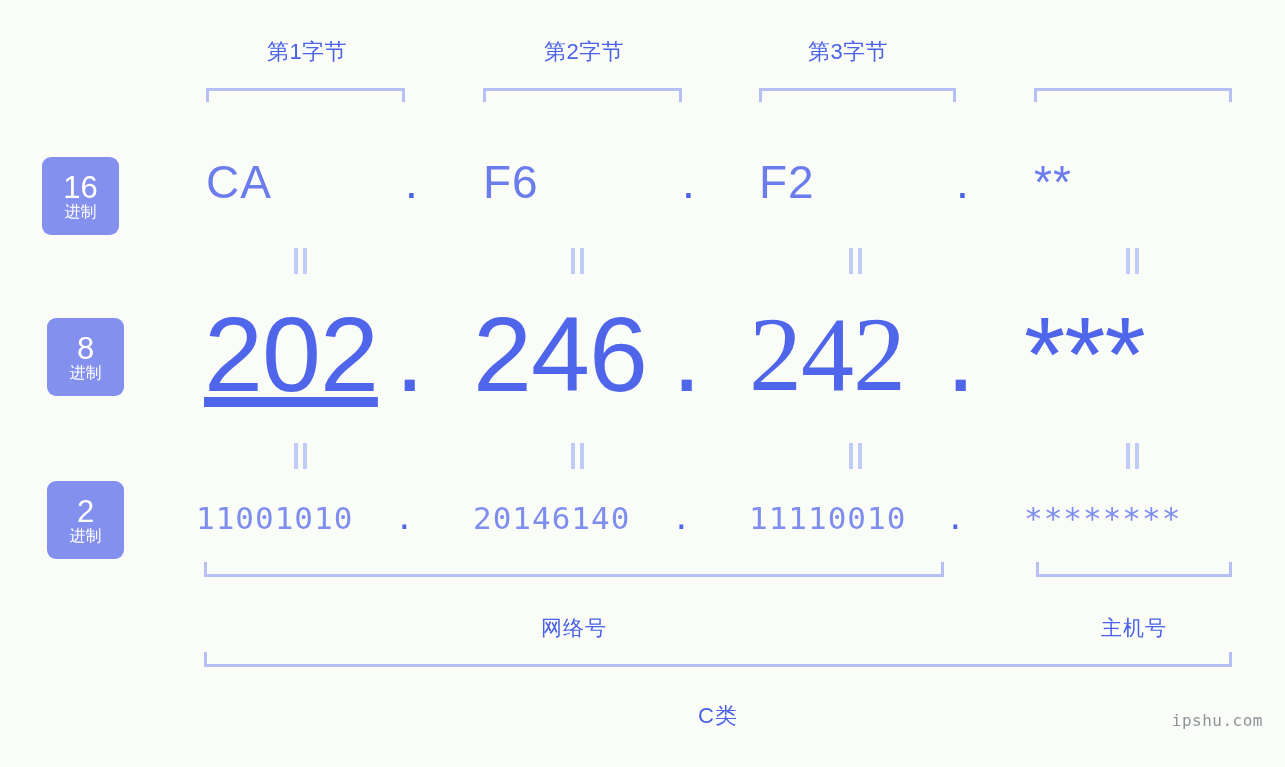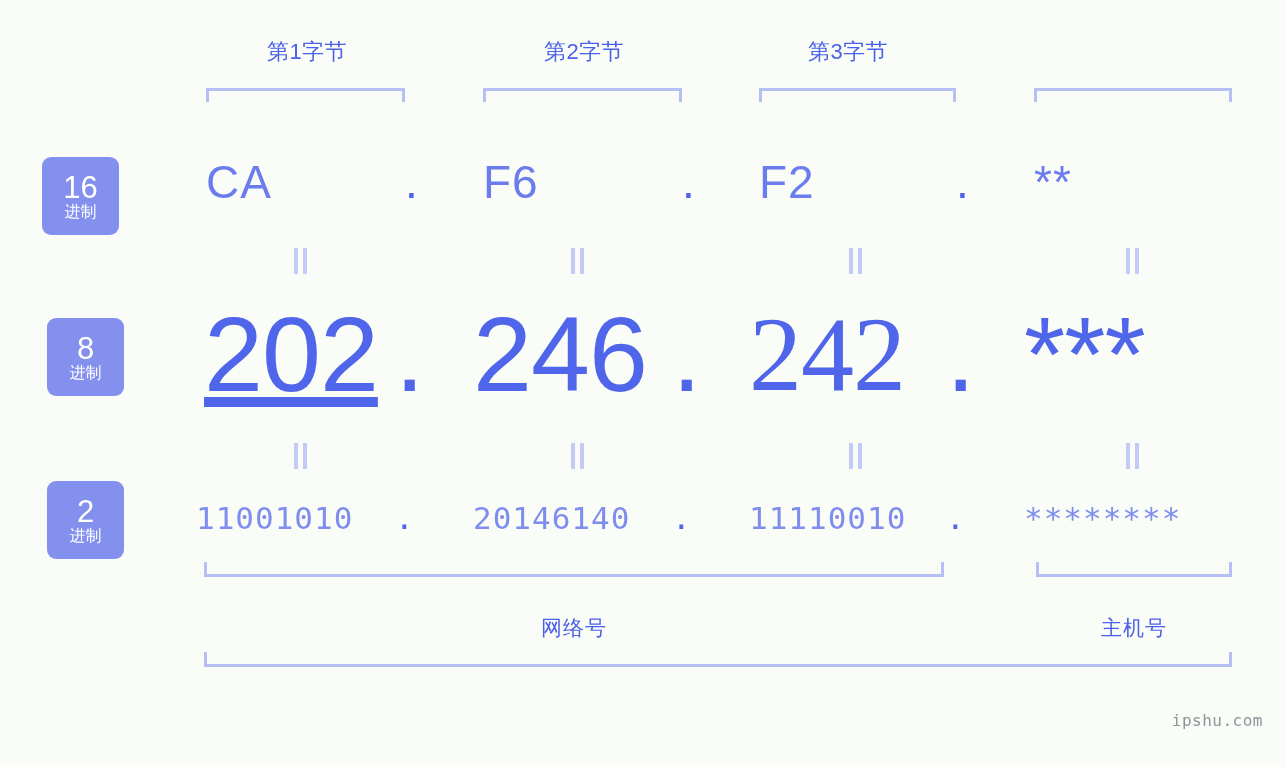--- a/index.html
+++ b/index.html
@@ -252,16 +252,17 @@
     <div class="cell" style="left:1024px; width:210px;">********</div>
   </div>
 
   <div class="bracket-bot" style="left:204px; top:562px; width:740px;"></div>
   <div class="bracket-bot" style="left:1036px; top:562px; width:196px;"></div>
 
   <div class="bot-label" style="left:1036px; top:614px; width:196px;">主机号</div>
   <div class="bot-label" style="left:204px; top:614px; width:740px;">网络号</div>
 
   <div class="bracket-bot" style="left:204px; top:652px; width:1028px;"></div>
+  <div class="bot-label" style="left:204px; top:701px; width:1028px; font-size:22px;">C类</div>
 
   <div id="watermark">ipshu.com</div>
 
 </div>
 
 </body></html>

